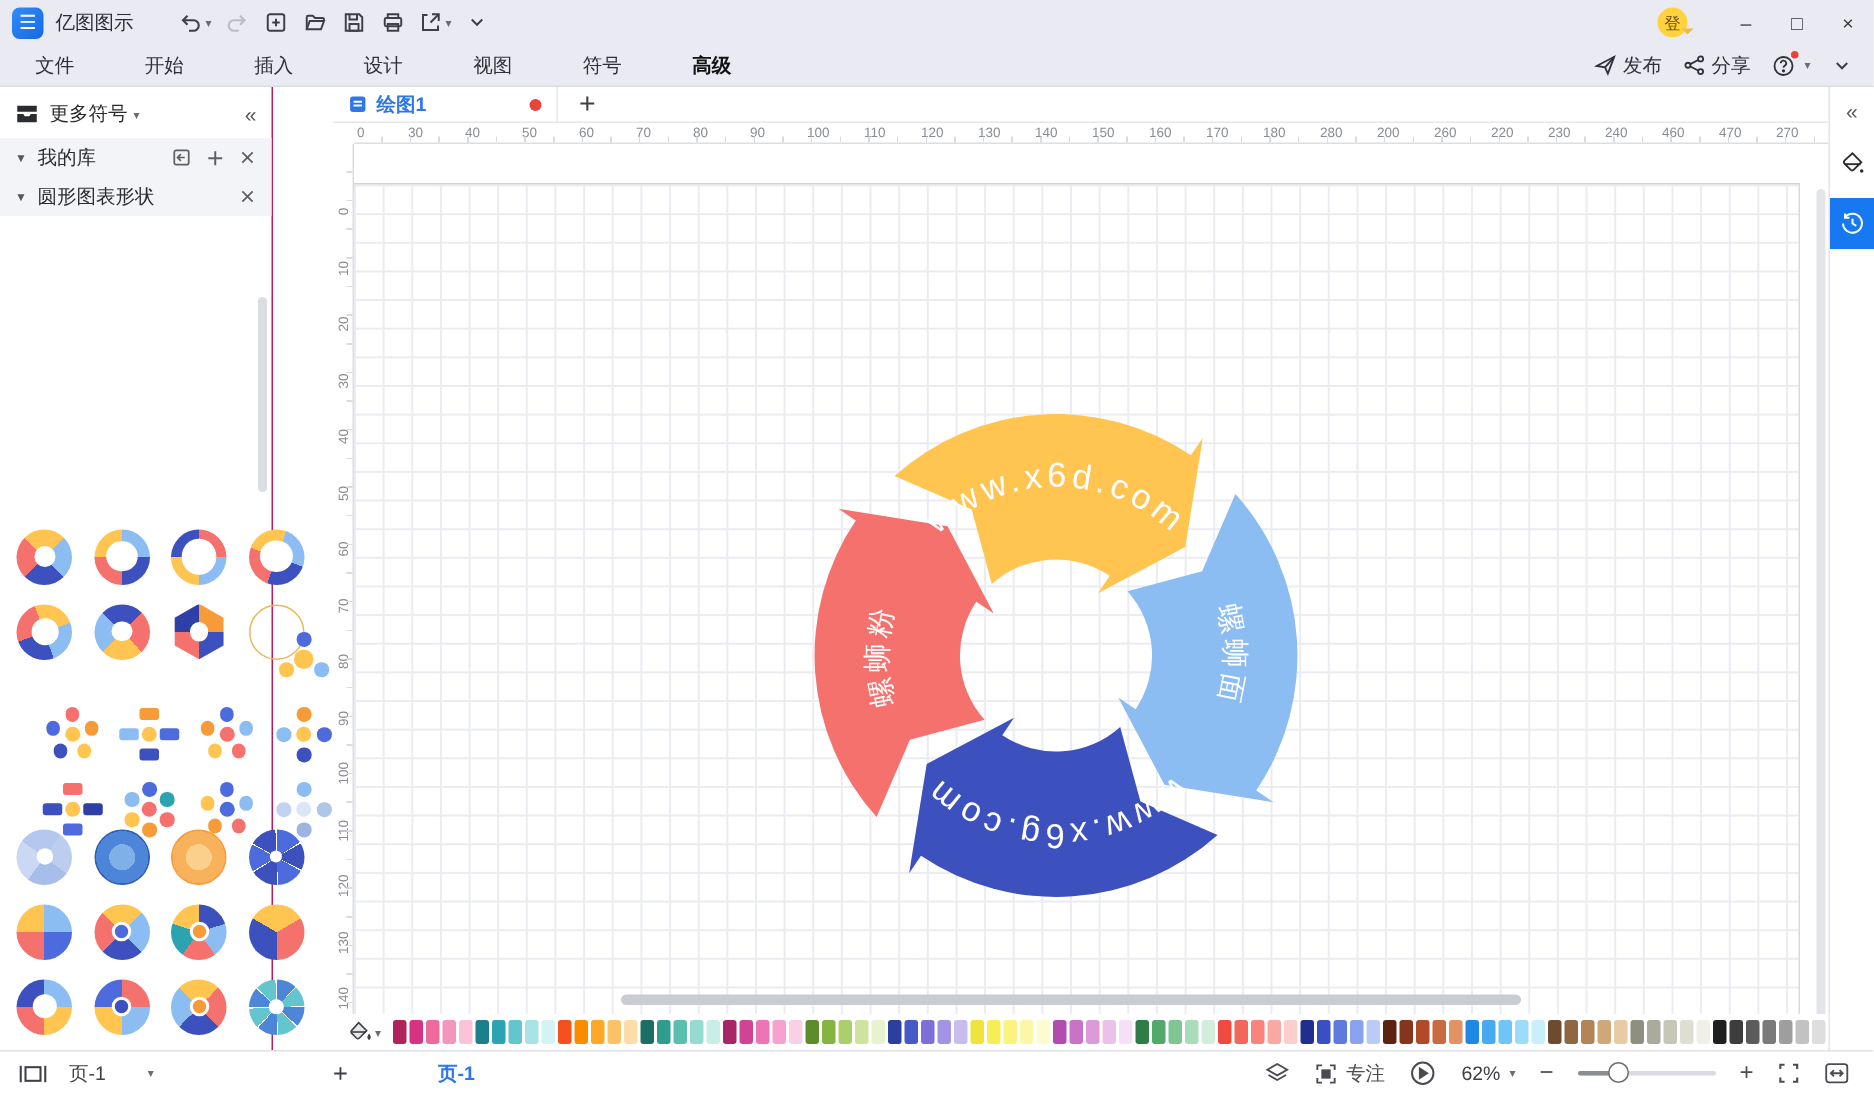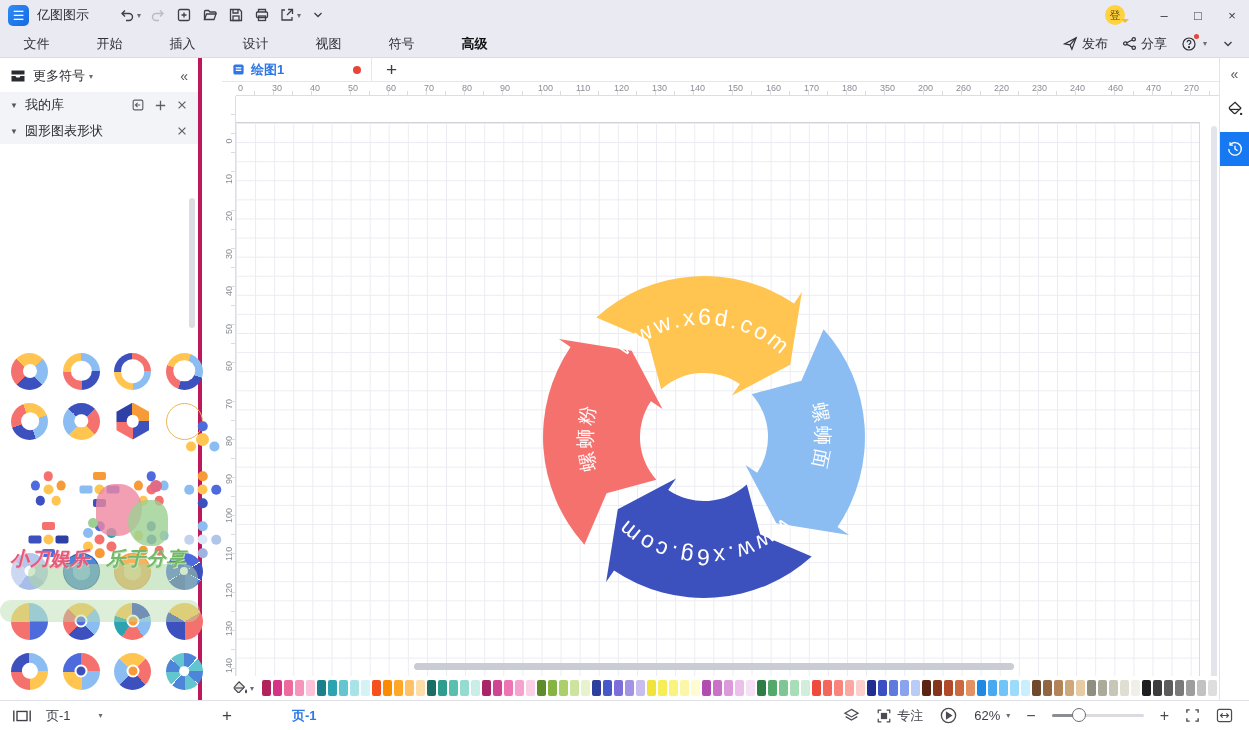--- a/index.html
+++ b/index.html
@@ -21,21 +21,21 @@
   
   #menubar{position:absolute;left:0;top:30px;width:1249px;height:28px;background:#e9eaf2;display:flex;align-items:center;border-bottom:1px solid #dadce5;}
   .menu-item{width:73px;text-align:center;font-size:13px;color:#303136;height:100%;line-height:27px;}
   .menu-item.active{font-weight:bold;color:#111;}
   #menubar-right{margin-left:auto;display:flex;align-items:center;gap:14px;padding-right:14px;font-size:13px;color:#303136;}
   .mr-item{display:flex;align-items:center;gap:4px;}
   #help-wrap{position:relative;}
   #help-dot{position:absolute;top:-2px;right:8px;width:5px;height:5px;border-radius:50%;background:#e8443a;}
 
   
-  #leftpanel{position:absolute;left:0;top:58px;width:202px;height:642px;background:#fff;border-right:4px solid #be185d;}
+  #leftpanel{position:absolute;left:0;top:58px;width:182px;height:642px;background:#fff;border-right:1px solid #be185d;}
   #lp-header{height:32px;display:flex;align-items:center;padding:0 10px;margin-top:2px;}
   #lp-title{font-size:13px;color:#2b2c30;margin-left:7px;}
   #lp-caret{font-size:8px;color:#6a6c74;margin-left:4px;}
   #lp-collapse{margin-left:auto;color:#55575e;font-size:14px;}
   #searchrow{display:flex;align-items:center;padding:4px 8px 6px 10px;gap:5px;}
   #searchbox{flex:1;height:30px;background:#f1f2f6;border-radius:4px;display:flex;align-items:center;padding:0 8px;}
   #searchbox input{flex:1;border:none;outline:none;background:transparent;font-size:12px;color:#333;font-family:inherit;}
   #searchbox input::placeholder{color:#aab0b8;}
   #searchnav{display:flex;flex-direction:column;gap:2px;}
   .snav{width:18px;height:13px;border-radius:3px;display:flex;align-items:center;justify-content:center;color:#8a8d94;background:#f7f8fa;}
@@ -428,32 +428,20 @@
         </div>
       </div>
       <div>
         <div class="symg" style="background: radial-gradient(circle, rgb(139, 189, 242) 0%, rgb(139, 189, 242) 33.3333%, rgb(245, 113, 110) 33.3333%, rgb(245, 113, 110) 66.6667%, rgb(247, 155, 56) 66.6667%, rgb(247, 155, 56) 100%);"></div>
       </div>
       <div>
         <div class="symg" style="background: radial-gradient(circle, rgb(127, 214, 194) 0%, rgb(127, 214, 194) 33.3333%, rgb(77, 107, 221) 33.3333%, rgb(77, 107, 221) 66.6667%, rgb(43, 169, 143) 66.6667%, rgb(43, 169, 143) 100%);"></div>
       </div>
     </div>
   <div id="lp-scroll"></div>
-  <div id="watermark">
-    <div class="wm-blob" style="left:96px;top:-4px;width:46px;height:52px;background:#ef87a0;opacity:.8;border-radius:45% 55% 60% 40%;"></div>
-    <div class="wm-blob" style="left:128px;top:12px;width:40px;height:46px;background:#9ccf92;opacity:.8;border-radius:55% 45% 40% 60%;"></div>
-    <div class="wm-blob" style="left:150px;top:-8px;width:12px;height:12px;background:#e06a88;"></div>
-    <div class="wm-blob" style="left:88px;top:30px;width:10px;height:10px;background:#9ccf92;"></div>
-    <div id="wm-smear"></div>
-    <div id="wm-smear2"></div>
-    <div id="wm-text">
-      <span id="wm-red">小刀娱乐</span>
-      <span id="wm-green">乐于分享</span>
-    </div>
-  </div>
 </div>
 
 <div id="canvas">
   <div id="tabbar">
     <div id="tab1">
       <svg width="13" height="13" viewBox="0 0 14 14">
           <rect x="1.5" y="1.5" width="11" height="11" rx="2" fill="#2e77e5"></rect>
           <rect x="4" y="4.5" width="6" height="1.4" fill="#fff"></rect>
           <rect x="4" y="7.2" width="6" height="1.4" fill="#fff"></rect>
         </svg>
@@ -473,21 +461,21 @@
       <span class="hlab" style="left: 264px;">90</span>
       <span class="hlab" style="left: 302px;">100</span>
       <span class="hlab" style="left: 340px;">110</span>
       <span class="hlab" style="left: 378px;">120</span>
       <span class="hlab" style="left: 416px;">130</span>
       <span class="hlab" style="left: 454px;">140</span>
       <span class="hlab" style="left: 492px;">150</span>
       <span class="hlab" style="left: 530px;">160</span>
       <span class="hlab" style="left: 568px;">170</span>
       <span class="hlab" style="left: 606px;">180</span>
-      <span class="hlab" style="left: 644px;">350</span>
+      <span class="hlab" style="left: 644px;">280</span>
       <span class="hlab" style="left: 682px;">200</span>
       <span class="hlab" style="left: 720px;">260</span>
       <span class="hlab" style="left: 758px;">220</span>
       <span class="hlab" style="left: 796px;">230</span>
       <span class="hlab" style="left: 834px;">240</span>
       <span class="hlab" style="left: 872px;">460</span>
       <span class="hlab" style="left: 910px;">470</span>
       <span class="hlab" style="left: 948px;">270</span>
     </div>
   <div id="vruler">

